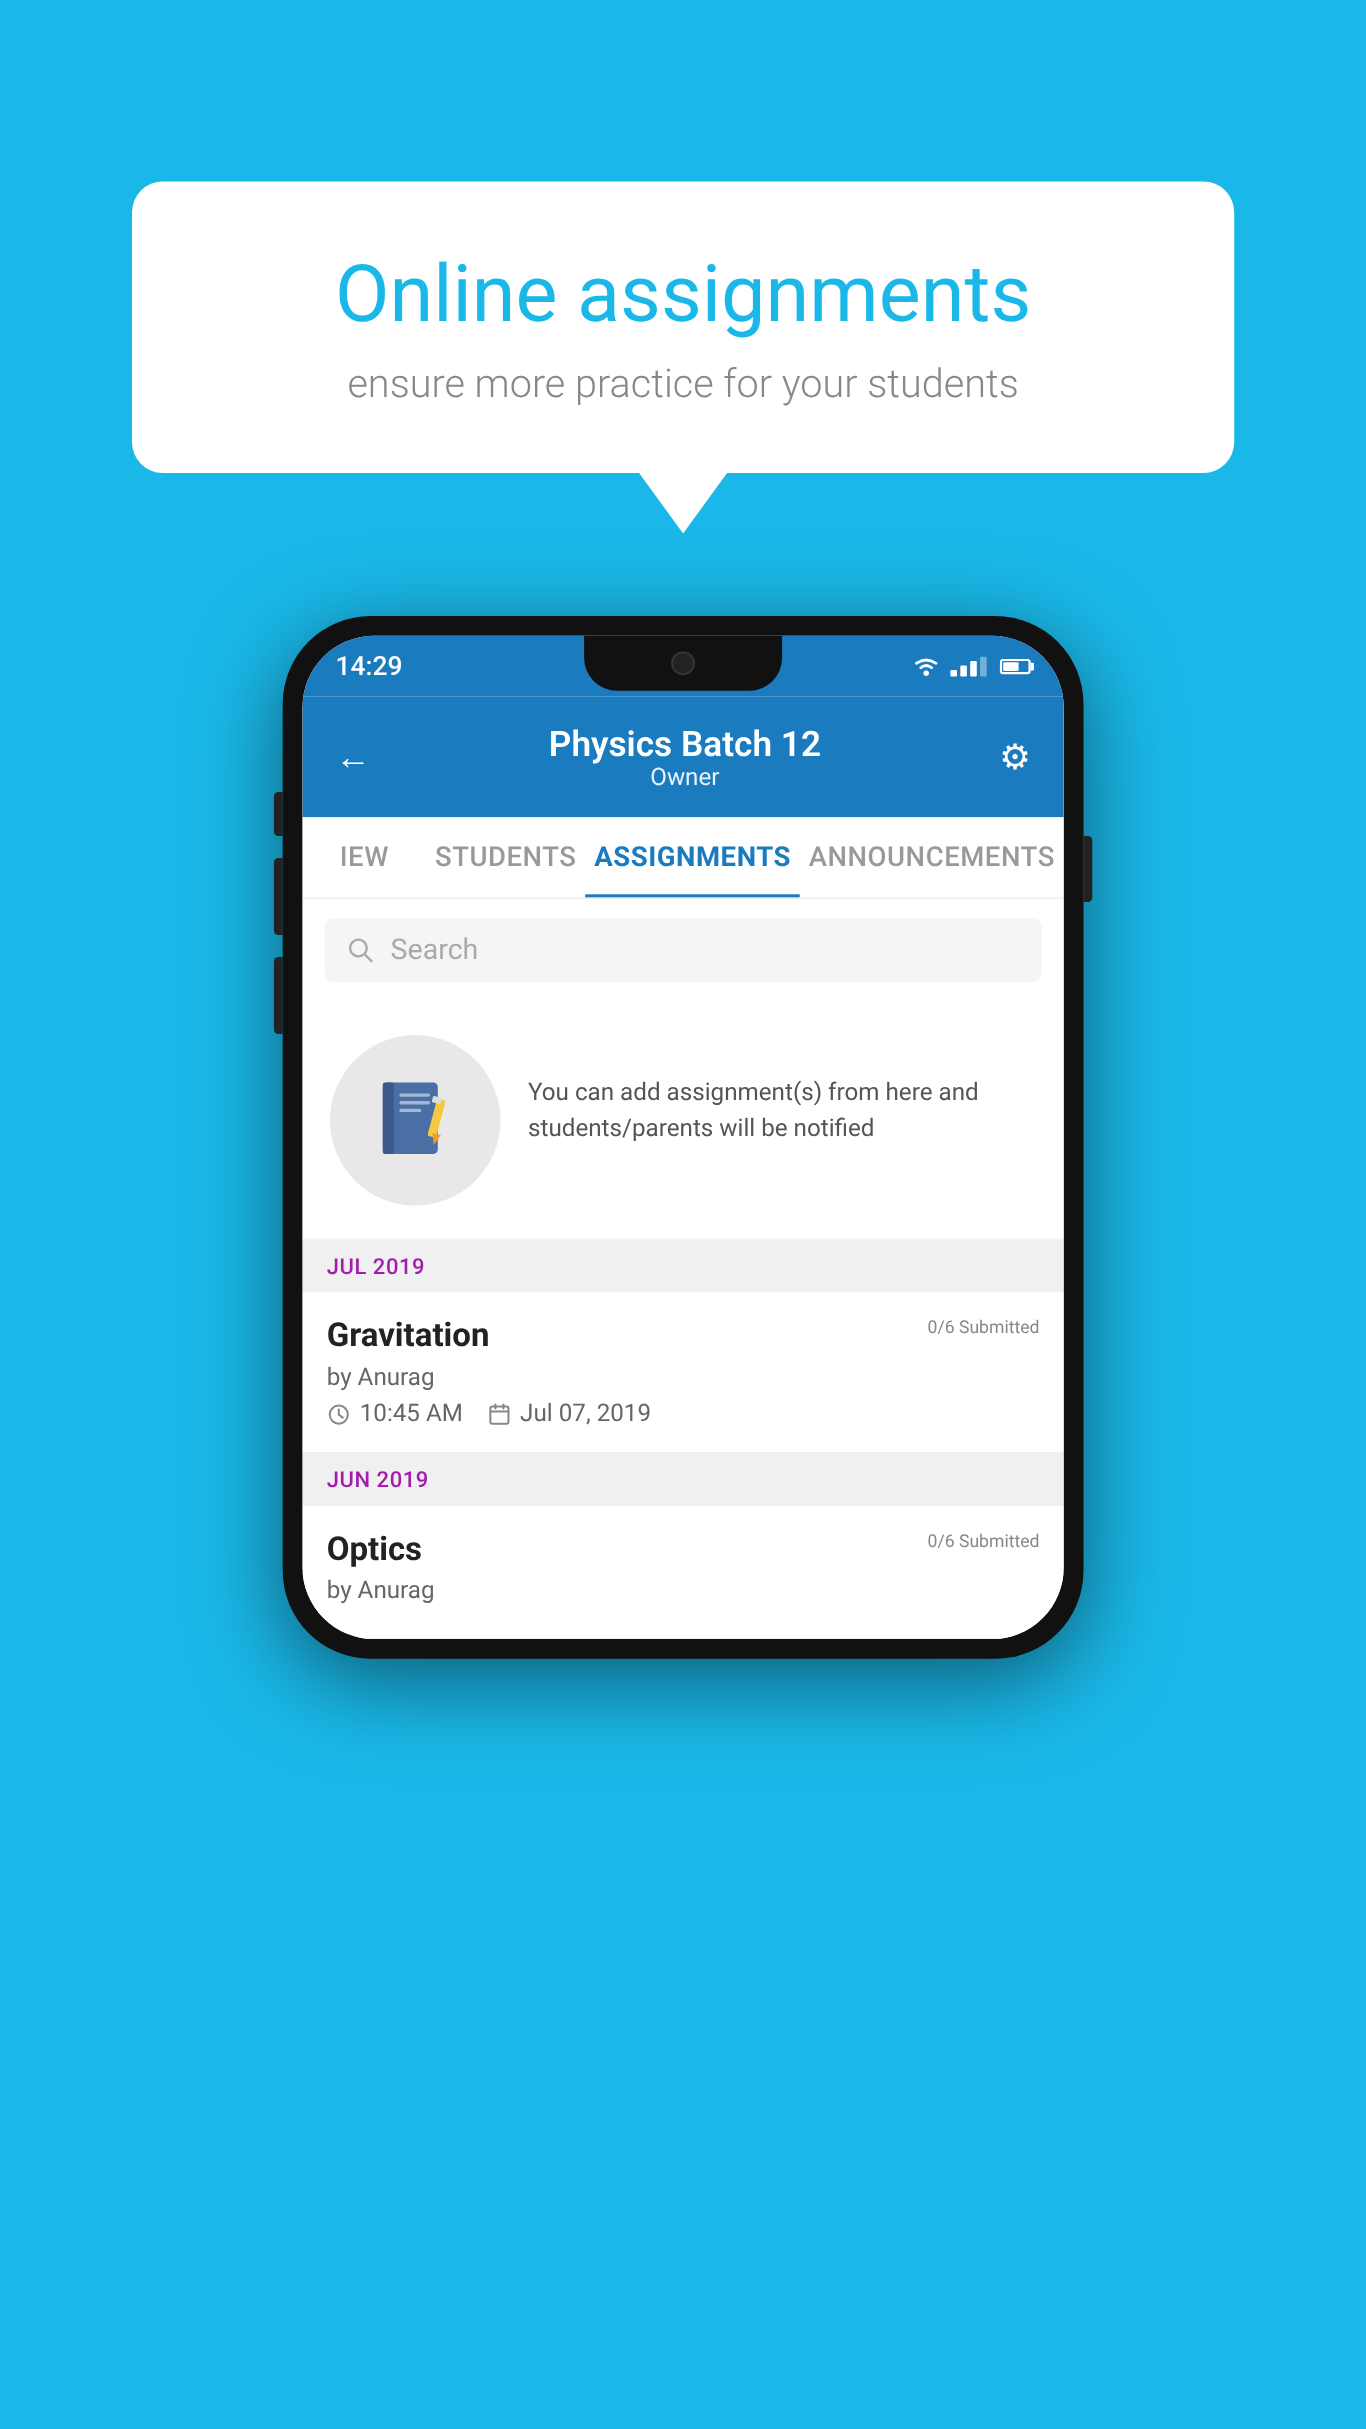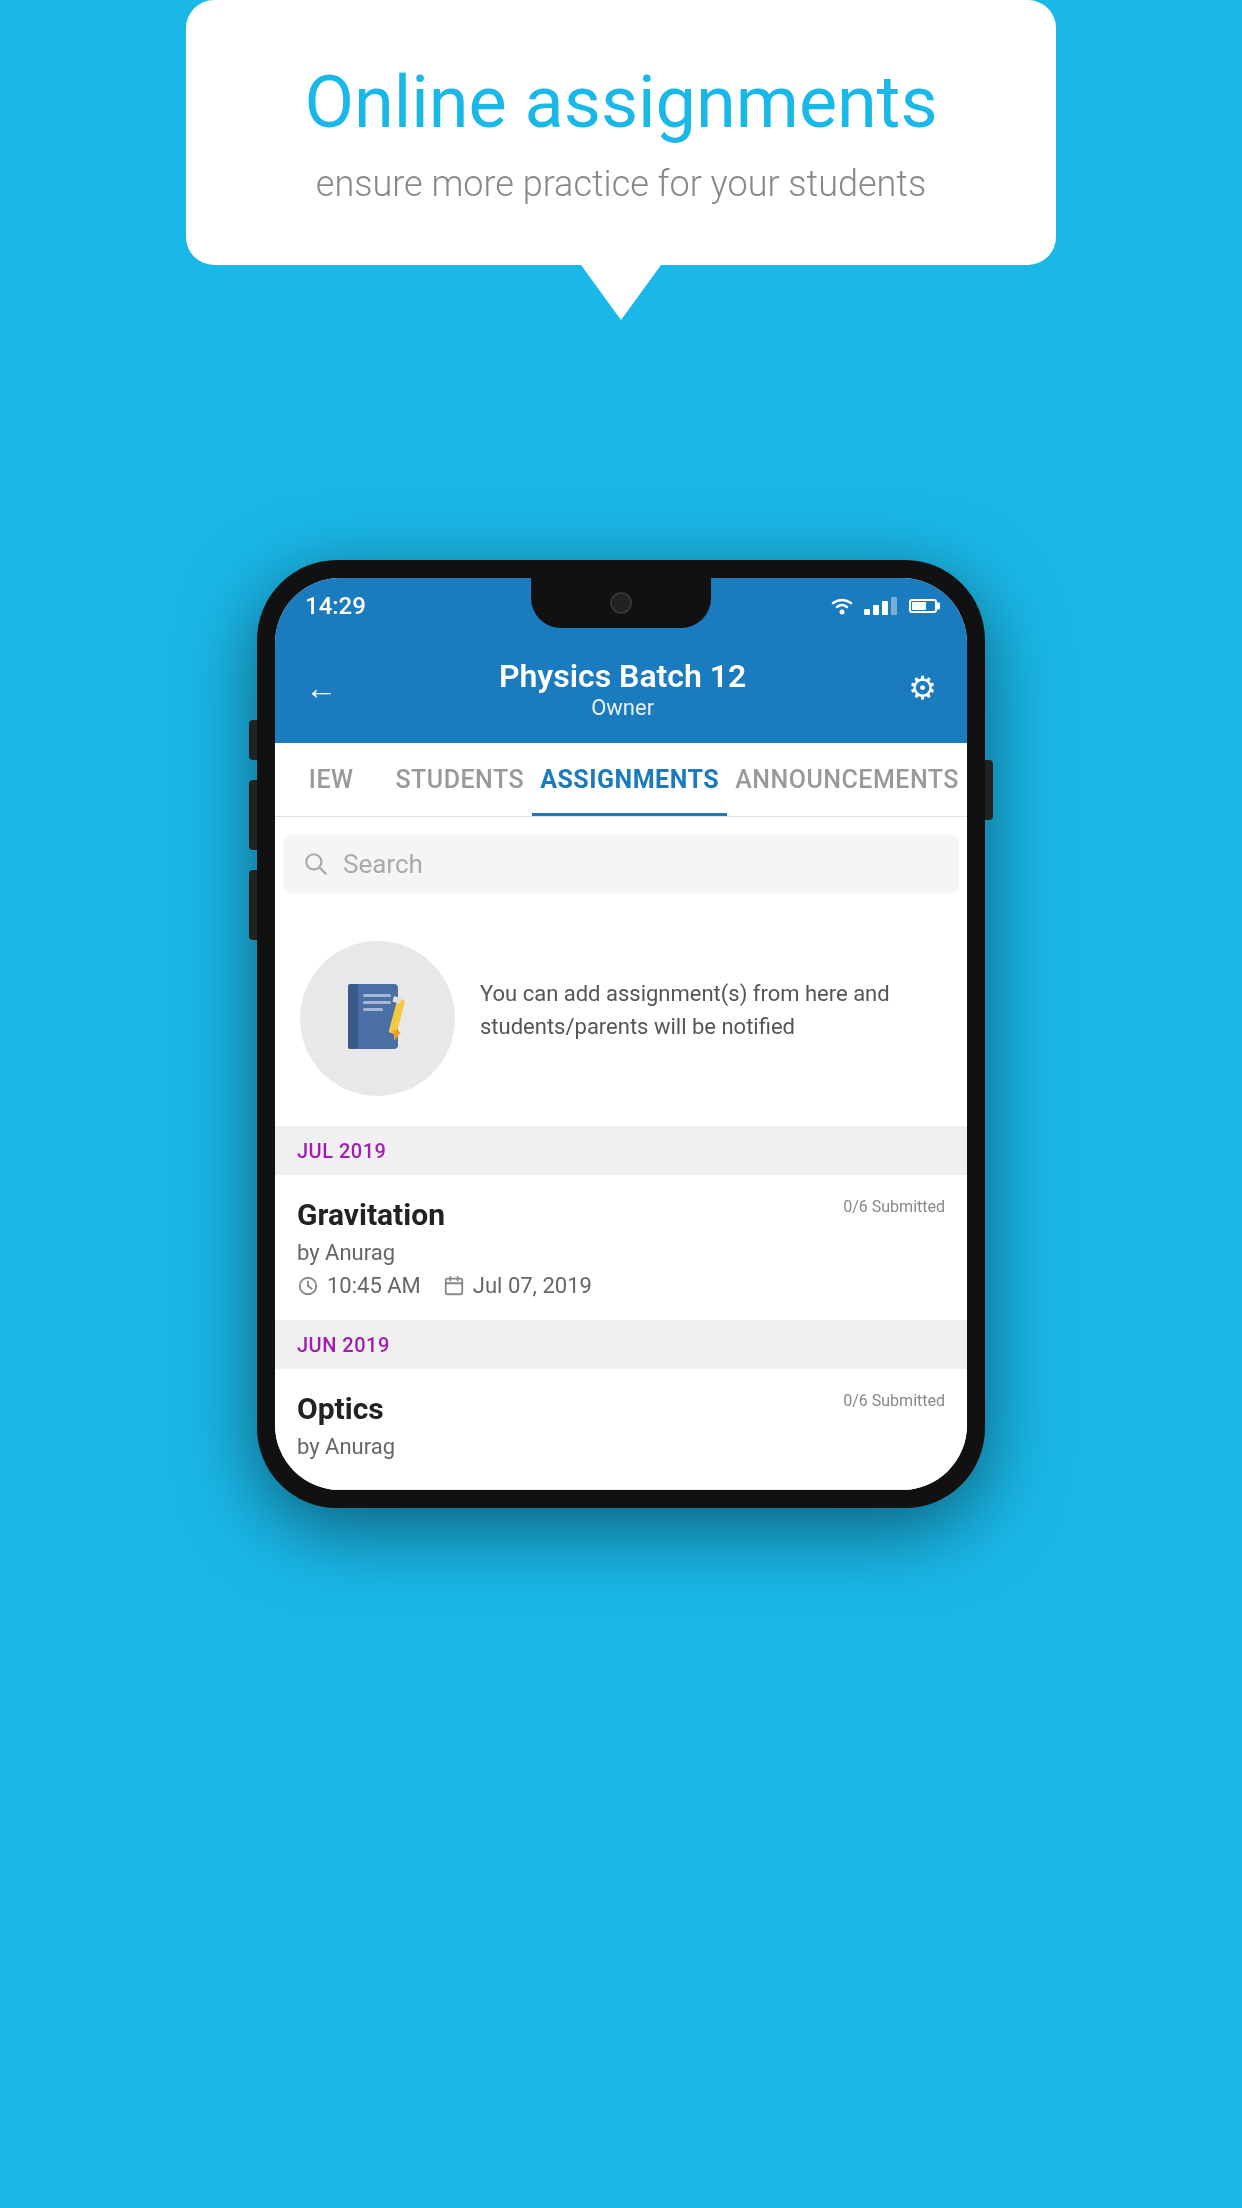--- a/index.html
+++ b/index.html
@@ -11,22 +11,23 @@
       font-family: 'Roboto', Arial, sans-serif;
       display: flex;
       flex-direction: column;
       align-items: center;
       position: relative;
       overflow: hidden;
     }
 
     
     .speech-bubble-container {
-      position: relative;
-      width: 870px;
+      margin-top: 165px;
+      position: relative;
+      width: 1002px;
     }
 
     .speech-bubble {
       background: white;
       border-radius: 28px;
       padding: 60px 80px;
       text-align: center;
       position: relative;
     }
 
@@ -232,21 +233,21 @@
       bottom: 0;
       left: 0;
       right: 0;
       height: 3px;
       background: #1a7bbf;
     }
 
     
     .search-container {
       background: white;
-      padding: 18px 8px;
+      padding: 18px 20px;
     }
 
     .search-input-wrapper {
       background: #f5f5f5;
       border-radius: 8px;
       display: flex;
       align-items: center;
       padding: 14px 20px;
       gap: 14px;
     }

